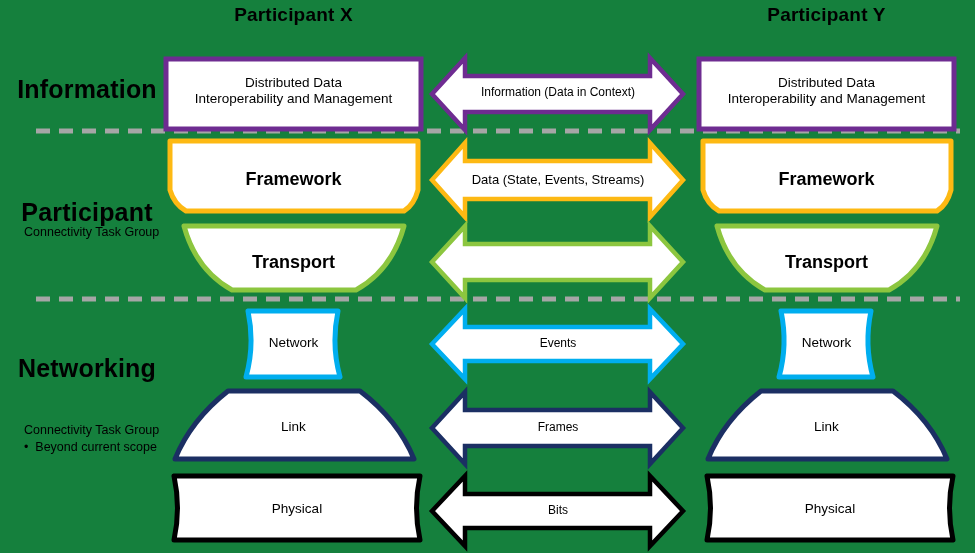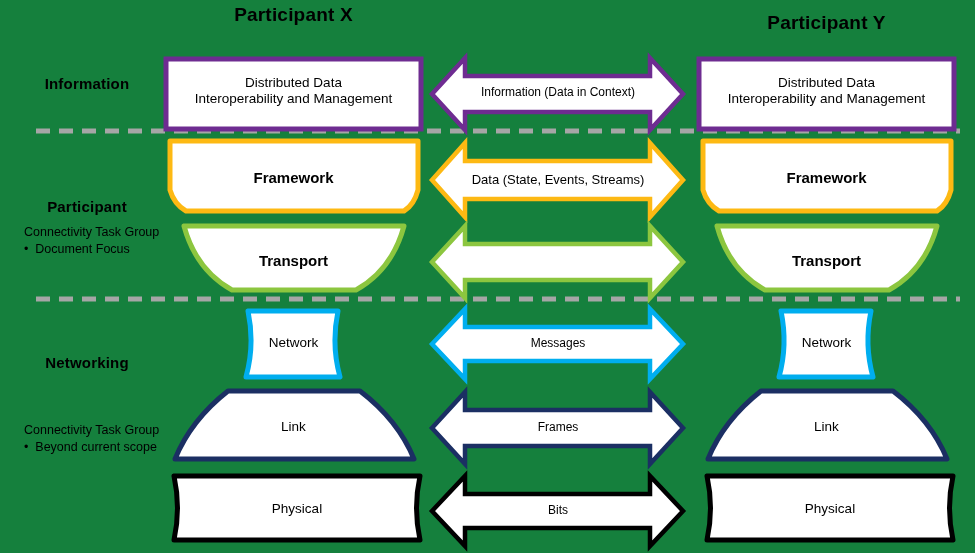--- a/index.html
+++ b/index.html
@@ -34,36 +34,36 @@
     line-height: 1.18;
     white-space: pre-line;
     pointer-events: none;
   }
   .participant-title {
     font-size: 19px;
     font-weight: bold;
     letter-spacing: 0.2px;
   }
   .band-title {
-    font-size: 15px;
+    font-size: 25px;
     font-weight: bold;
     letter-spacing: 0.2px;
   }
   .note {
     position: absolute;
     font-size: 12.5px;
     line-height: 1.32;
     text-align: left;
   }
   .note .note-head { display: block; }
   .note .note-bullet { display: block; padding-left: 11px; text-indent: -11px; }
   .note .note-bullet::before { content: "\2022\00a0\00a0"; }
 
   .stack-label { font-size: 13.5px; }
-  .stack-label.bold { font-weight: bold; font-size: 15px; }
+  .stack-label.bold { font-weight: bold; font-size: 18px; }
   .flow-label { font-size: 12px; }
   .flow-label.bold { font-weight: normal; font-size: 13px; }
   .info-label { font-size: 13.5px; }
 </style>
 </head>
 <body>
 
 <div id="stage">
 
   <svg id="svg-root" viewBox="0 0 975 553" xmlns="http://www.w3.org/2000/svg">
@@ -92,29 +92,28 @@
     <path d="M 228 391 L 360 391 Q 398 420 414 459 L 175 459 Q 191 420 228 391 Z" fill="#ffffff" stroke="#1B2F63" stroke-width="5" stroke-linejoin="round"></path>
     <path d="M 761 391 L 893 391 Q 931 420 947 459 L 708 459 Q 724 420 761 391 Z" fill="#ffffff" stroke="#1B2F63" stroke-width="5" stroke-linejoin="round"></path>
     <path d="M 432 428 L 465 392 L 465 410 L 650 410 L 650 392 L 683 428 L 650 464 L 650 446 L 465 446 L 465 464 Z" fill="#ffffff" stroke="#1B2F63" stroke-width="4.5" stroke-linejoin="miter"></path>
 
     <path d="M 174 476 L 420 476 Q 413 508 420 540 L 174 540 Q 181 508 174 476 Z" fill="#ffffff" stroke="#000000" stroke-width="5" stroke-linejoin="round"></path>
     <path d="M 707 476 L 953 476 Q 946 508 953 540 L 707 540 Q 714 508 707 476 Z" fill="#ffffff" stroke="#000000" stroke-width="5" stroke-linejoin="round"></path>
     <path d="M 432 511 L 465 476 L 465 494 L 650 494 L 650 476 L 683 511 L 650 546 L 650 528 L 465 528 L 465 546 Z" fill="#ffffff" stroke="#000000" stroke-width="4.5" stroke-linejoin="miter"></path>
   </svg>
 
   <div class="lbl participant-title" style="left:166px; top:4px; width:255px;">Participant X</div>
-  <div class="lbl participant-title" style="left:699px; top:12px; width:255px;">Participant Y</div>
+  <div class="lbl participant-title" style="left:699px; top:4px; width:255px;">Participant Y</div>
 
   <div class="lbl band-title" style="left:12px; top:75px; width:150px;">Information</div>
   <div class="lbl band-title" style="left:12px; top:198px; width:150px;">Participant</div>
   <div class="lbl band-title" style="left:12px; top:354px; width:150px;">Networking</div>
 
   <div class="note" style="left:24px; top:224px; width:160px;">
     <span class="note-head">Connectivity Task Group</span>
-    <span class="note-bullet">Document Focus</span>
   </div>
 
   <div class="note" style="left:24px; top:422px; width:180px;">
     <span class="note-head">Connectivity Task Group</span>
     <span class="note-bullet">Beyond current scope</span>
   </div>
 
   <div class="lbl info-label" style="left:172px; top:75px; width:243px;">Distributed Data
 Interoperability and Management</div>
   <div class="lbl info-label" style="left:705px; top:75px; width:243px;">Distributed Data
@@ -123,21 +122,21 @@
 
   <div class="lbl stack-label bold" style="left:172px; top:169px; width:243px;">Framework</div>
   <div class="lbl stack-label bold" style="left:705px; top:169px; width:243px;">Framework</div>
   <div class="lbl flow-label bold" style="left:452px; top:172px; width:212px;">Data (State, Events, Streams)</div>
 
   <div class="lbl stack-label bold" style="left:172px; top:252px; width:243px;">Transport</div>
   <div class="lbl stack-label bold" style="left:705px; top:252px; width:243px;">Transport</div>
 
   <div class="lbl stack-label" style="left:236px; top:335px; width:115px;">Network</div>
   <div class="lbl stack-label" style="left:769px; top:335px; width:115px;">Network</div>
-  <div class="lbl flow-label" style="left:458px; top:336px; width:200px;">Messages</div>
+  <div class="lbl flow-label" style="left:458px; top:336px; width:200px;">Events</div>
 
   <div class="lbl stack-label" style="left:172px; top:419px; width:243px;">Link</div>
   <div class="lbl stack-label" style="left:705px; top:419px; width:243px;">Link</div>
   <div class="lbl flow-label" style="left:458px; top:420px; width:200px;">Frames</div>
 
   <div class="lbl stack-label" style="left:174px; top:501px; width:246px;">Physical</div>
   <div class="lbl stack-label" style="left:707px; top:501px; width:246px;">Physical</div>
   <div class="lbl flow-label" style="left:458px; top:503px; width:200px;">Bits</div>
 
 </div>

